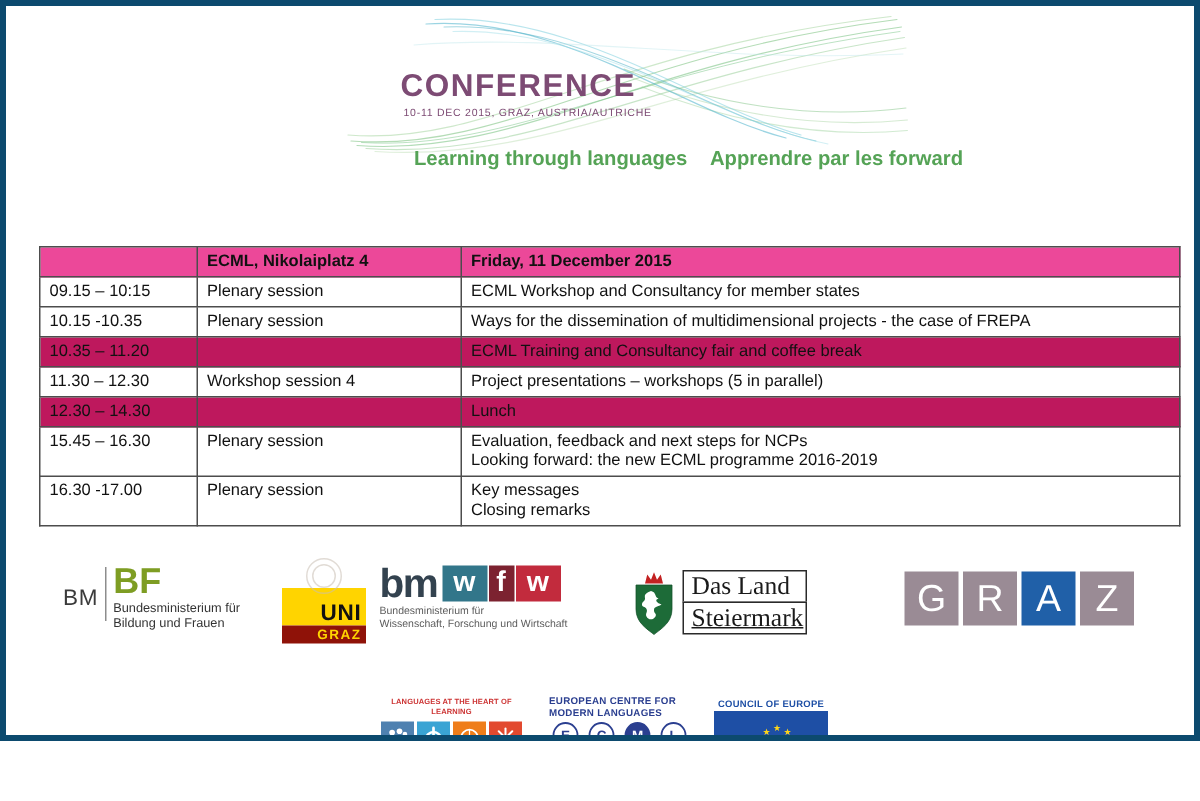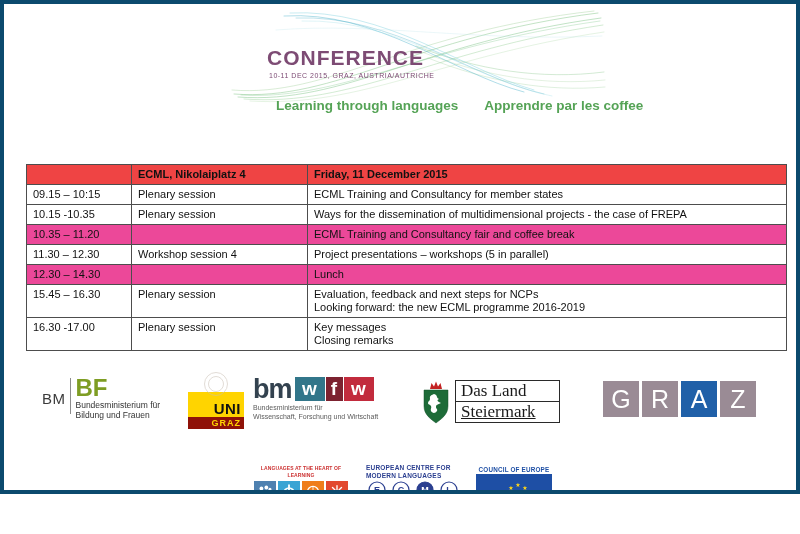--- a/index.html
+++ b/index.html
@@ -4,29 +4,29 @@
 <style>
   html,body{margin:0;padding:0;background:#fff;}
   .page{position:relative;width:800px;height:494px;background:#fff;
         border:4px solid #0c4a6e;box-sizing:border-box;overflow:hidden;
         font-family:"Liberation Sans",sans-serif;}
   
   .swirl{position:absolute;left:222px;top:4px;}
   .conf-title{position:absolute;left:263px;top:42px;font-size:21px;font-weight:bold;
               letter-spacing:1px;color:#7d4b74;}
   .conf-subtitle{position:absolute;left:265px;top:68px;font-size:7px;letter-spacing:.5px;color:#7d4b74;}
-  .tagline{position:absolute;left:272px;top:94px;display:flex;gap:26px;
+  .tagline{position:absolute;left:272px;top:94px;display:flex;gap:15px;
            font-size:13.5px;font-weight:bold;color:#55a356;}
   
   table.schedule{position:absolute;left:22px;top:160px;width:760px;border-collapse:collapse;
                  font-size:11px;color:#111;table-layout:fixed;}
   table.schedule td{border:1px solid #4d4d4d;padding:3px 6px;line-height:13px;vertical-align:top;}
   table.schedule col.c1{width:105px;} table.schedule col.c2{width:176px;} table.schedule col.c3{width:479px;}
-  tr.head td{background:#ef4444;font-weight:bold;}
-  tr.shaded td{background:#ec4899;}
+  tr.head td{background:#ec4899;font-weight:bold;}
+  tr.shaded td{background:#be185d;}
   tr.boldrow td.s,tr.boldrow td.d{font-weight:normal;}
   td.t{padding-left:8px;white-space:nowrap;margin-left:20px;}
   
   .sponsor{position:absolute;}
   
   .bmbf{left:38px;top:374px;display:flex;align-items:flex-start;}
   .bmbf .bm{font-size:15px;color:#3b3b3b;margin-top:12px;letter-spacing:.5px;}
   .bmbf .bar{width:1px;height:36px;background:#8d8d8d;margin:0 5px 0 4px;}
   .bmbf .bf{font-size:24px;font-weight:bold;color:#7e9d23;line-height:20px;}
   .bmbf .cap{font-size:8.5px;color:#333;line-height:10px;margin-top:2px;}
@@ -42,21 +42,21 @@
   
   .bmwfw{left:249px;top:373px;}
   .bmwfw .row{display:flex;align-items:flex-end;}
   .bmwfw .bm{font-size:27px;font-weight:bold;color:#33424f;line-height:24px;letter-spacing:-1px;margin-right:2px;}
   .bmwfw .tile{height:24px;display:flex;align-items:center;justify-content:center;color:#fff;
                font-size:19px;font-weight:bold;margin-left:1px;}
   .bmwfw .cap{font-size:7px;color:#5c5c5c;line-height:8.5px;margin-top:3px;}
   
   .steier{left:417px;top:376px;display:flex;align-items:flex-start;}
   .steier .txt{margin-left:4px;font-family:"Liberation Serif",serif;font-size:17px;color:#1a1a1a;line-height:19px;}
-  .steier .box{border:1px solid #2a2a2a;padding:0 23px 1px 5px;background:#fff;}
+  .steier .box{border:1px solid #2a2a2a;padding:0 1px 1px 5px;background:#fff;}
   .steier .box2{margin-top:-1px;text-decoration:underline;}
   
   .grazcity{left:599px;top:377px;display:flex;gap:3px;}
   .grazcity .tile{width:36px;height:36px;display:flex;align-items:center;justify-content:center;
                   color:#fff;font-size:25px;font-weight:normal;}
   
   .heart{left:248px;top:461px;width:98px;text-align:center;}
   .heart .cap{font-size:5px;font-weight:bold;color:#cc3333;letter-spacing:.1px;line-height:7px;}
   .heart .grid{display:grid;grid-template-columns:repeat(4,22px);gap:2px;justify-content:center;margin:2px 0;}
   .heart .tile{width:22px;height:22px;display:flex;align-items:center;justify-content:center;}
@@ -85,39 +85,39 @@
       <path d="M64,5 C158,0 238,62 308,82" stroke="#7fd0de" stroke-width="0.8" opacity="0.55"></path>
       <path d="M70,10 C166,6 246,70 318,86" stroke="#4aafc6" stroke-width="0.7" opacity="0.5"></path>
       <path d="M76,13 C172,10 252,74 326,88" stroke="#9adce6" stroke-width="0.7" opacity="0.45"></path>
       <path d="M50,22 C150,14 250,34 376,28" stroke="#bfe7ec" stroke-width="0.7" opacity="0.45"></path>
     </g>
   </svg>
   <div class="conf-title">CONFERENCE</div>
   <div class="conf-subtitle">10-11 DEC 2015, GRAZ, AUSTRIA/AUTRICHE</div>
   <div class="tagline">
     <span>Learning through languages</span>
-    <span>Apprendre par les coffee</span>
+    <span>Apprendre par les forward</span>
   </div>
 
   <table class="schedule">
     <colgroup>
         <col class="c1">
         <col class="c2">
         <col class="c3">
       </colgroup>
     <tbody>
         <tr class="head">
       <td class="t"></td>
       <td class="s">ECML, Nikolaiplatz 4</td>
       <td class="d">Friday, 11 December 2015</td>
     </tr>
     <tr>
       <td class="t">09.15 – 10:15</td>
       <td class="s">Plenary session</td>
-      <td class="d">ECML Training and Consultancy for member states</td>
+      <td class="d">ECML Workshop and Consultancy for member states</td>
     </tr>
     <tr>
       <td class="t">10.15 -10.35</td>
       <td class="s">Plenary session</td>
       <td class="d">Ways for the dissemination of multidimensional projects - the case of FREPA</td>
     </tr>
     <tr class="shaded">
       <td class="t">10.35 – 11.20</td>
       <td class="s"></td>
       <td class="d">ECML Training and Consultancy fair and coffee break</td>

